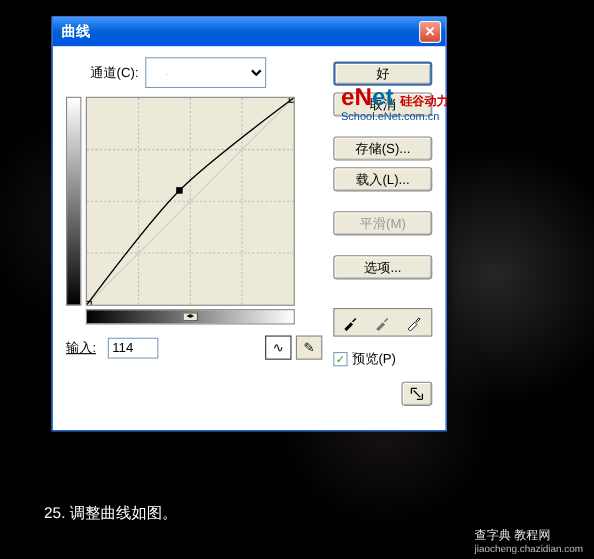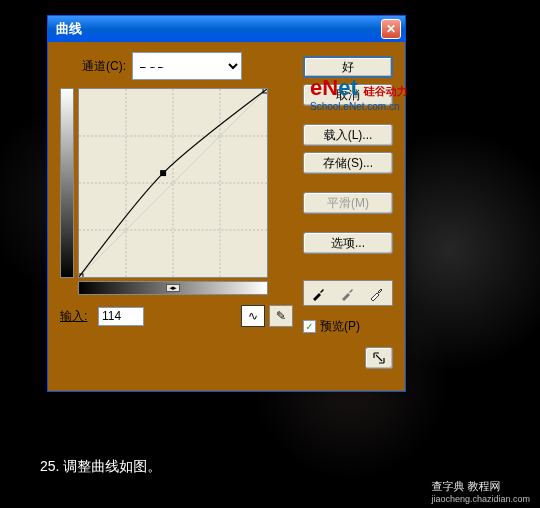--- a/index.html
+++ b/index.html
@@ -52,21 +52,21 @@
     .watermark-top .enet .n { color: #c00; }
     .watermark-top .enet .et { color: #0369a1; }
     .watermark-top .red-small { color: #c00; font-size: 11px; }
     .watermark-top .enet-sub { color: #0a4a9e; font-size: 10px; }
     .dialog {
       position: absolute;
       left: 47px;
       top: 15px;
       width: 359px;
       height: 377px;
-      background: #a16207;
+      background: #ffffff;
       border: 1px solid #0055ea;
       box-shadow: 2px 2px 6px rgba(0,0,0,0.4);
     }
     .titlebar {
       height: 26px;
       background: linear-gradient(to bottom, #3a93ff 0%, #0060d0 50%, #0055ea 100%);
       display: flex;
       align-items: center;
       justify-content: space-between;
       padding: 0 4px 0 8px;
@@ -328,22 +328,22 @@
                 <span>✎</span>
               </div>
           </div>
         </div>
       </div>
     </div>
     <div class="right-col">
       <button class="btn default">好</button>
       <button class="btn">取消</button>
       <div class="spacer-sm"></div>
+      <button class="btn">存储(S)...</button>
       <button class="btn">载入(L)...</button>
-      <button class="btn">存储(S)...</button>
       <div class="spacer-sm"></div>
       <button class="btn disabled">平滑(M)</button>
       <div class="spacer-sm"></div>
       <button class="btn">选项...</button>
       <div class="spacer-md"></div>
       <div class="eyedrop-row">
         <div class="eyedrop">
           <svg width="16" height="16" viewBox="0 0 16 16">
               <path d="M2 14 L8 8 L10 10 L4 16 Z M9 7 L12 4 L13 5 L10 8 Z" fill="#000"></path>
             </svg>

